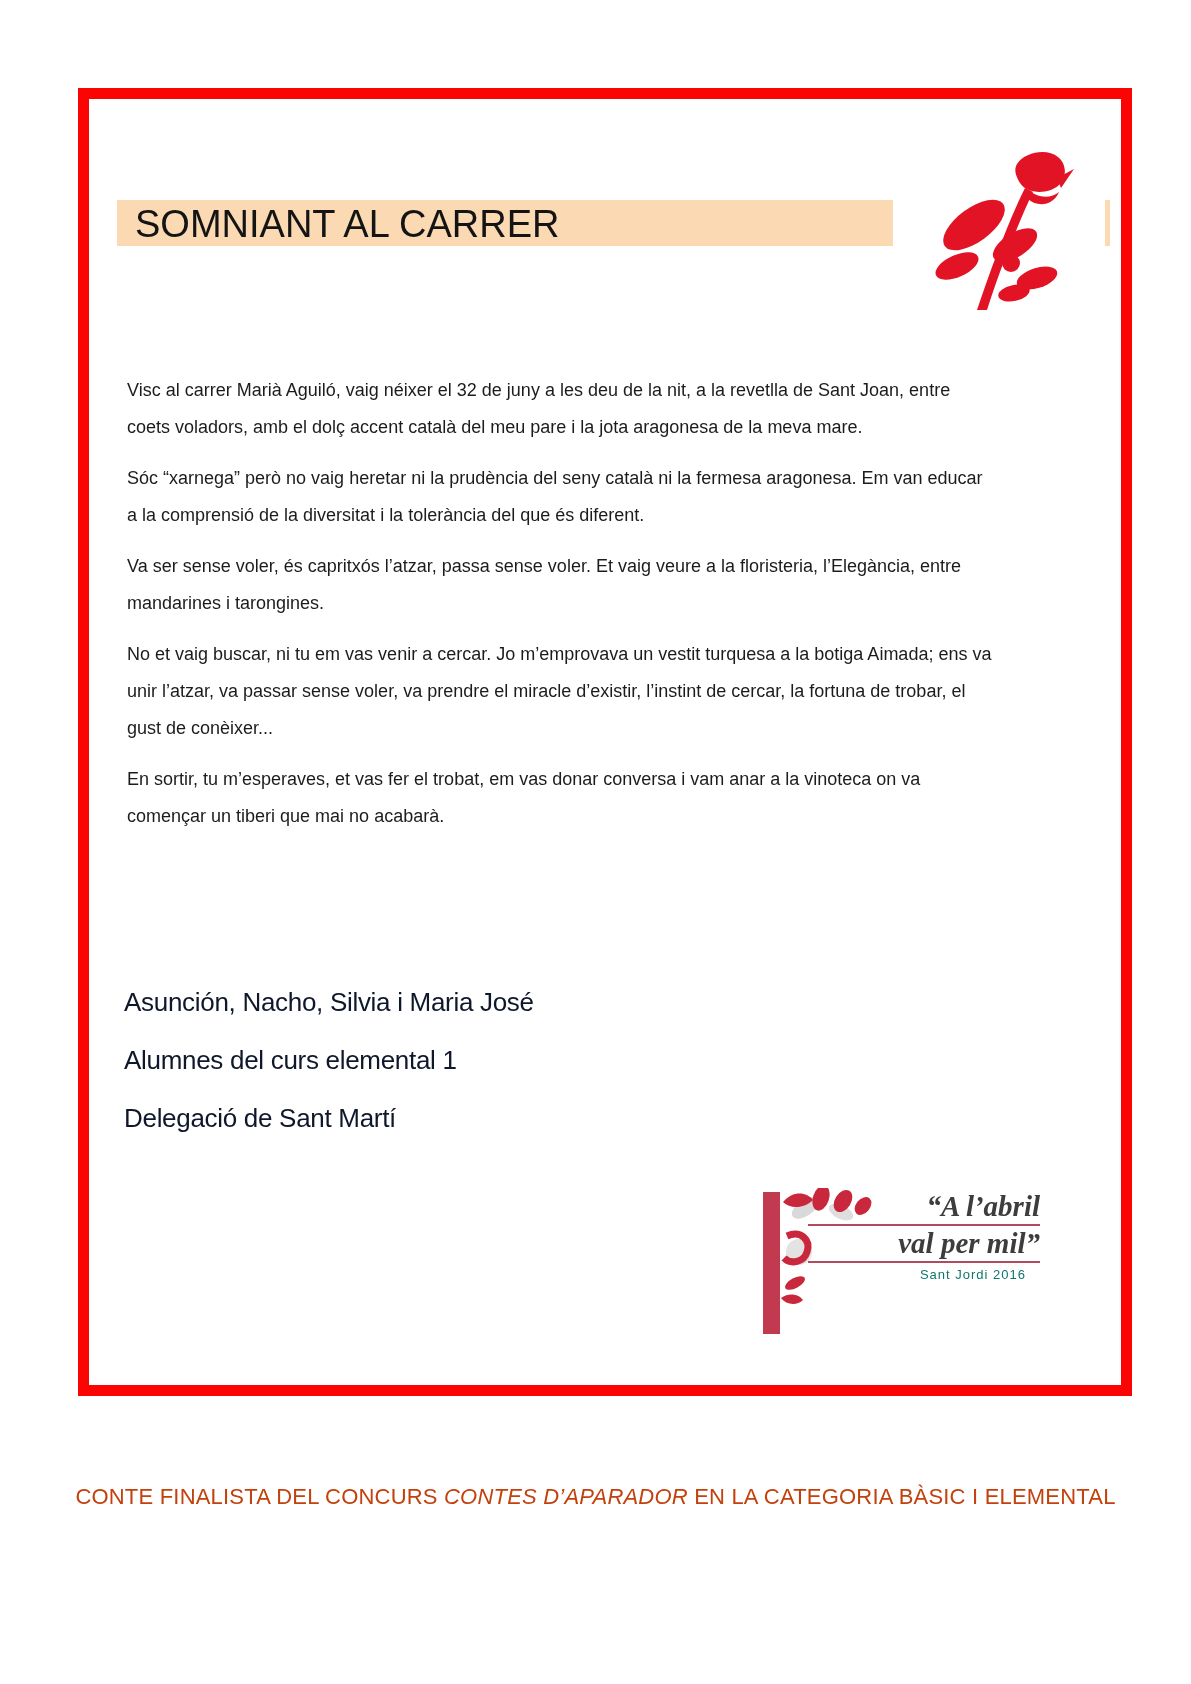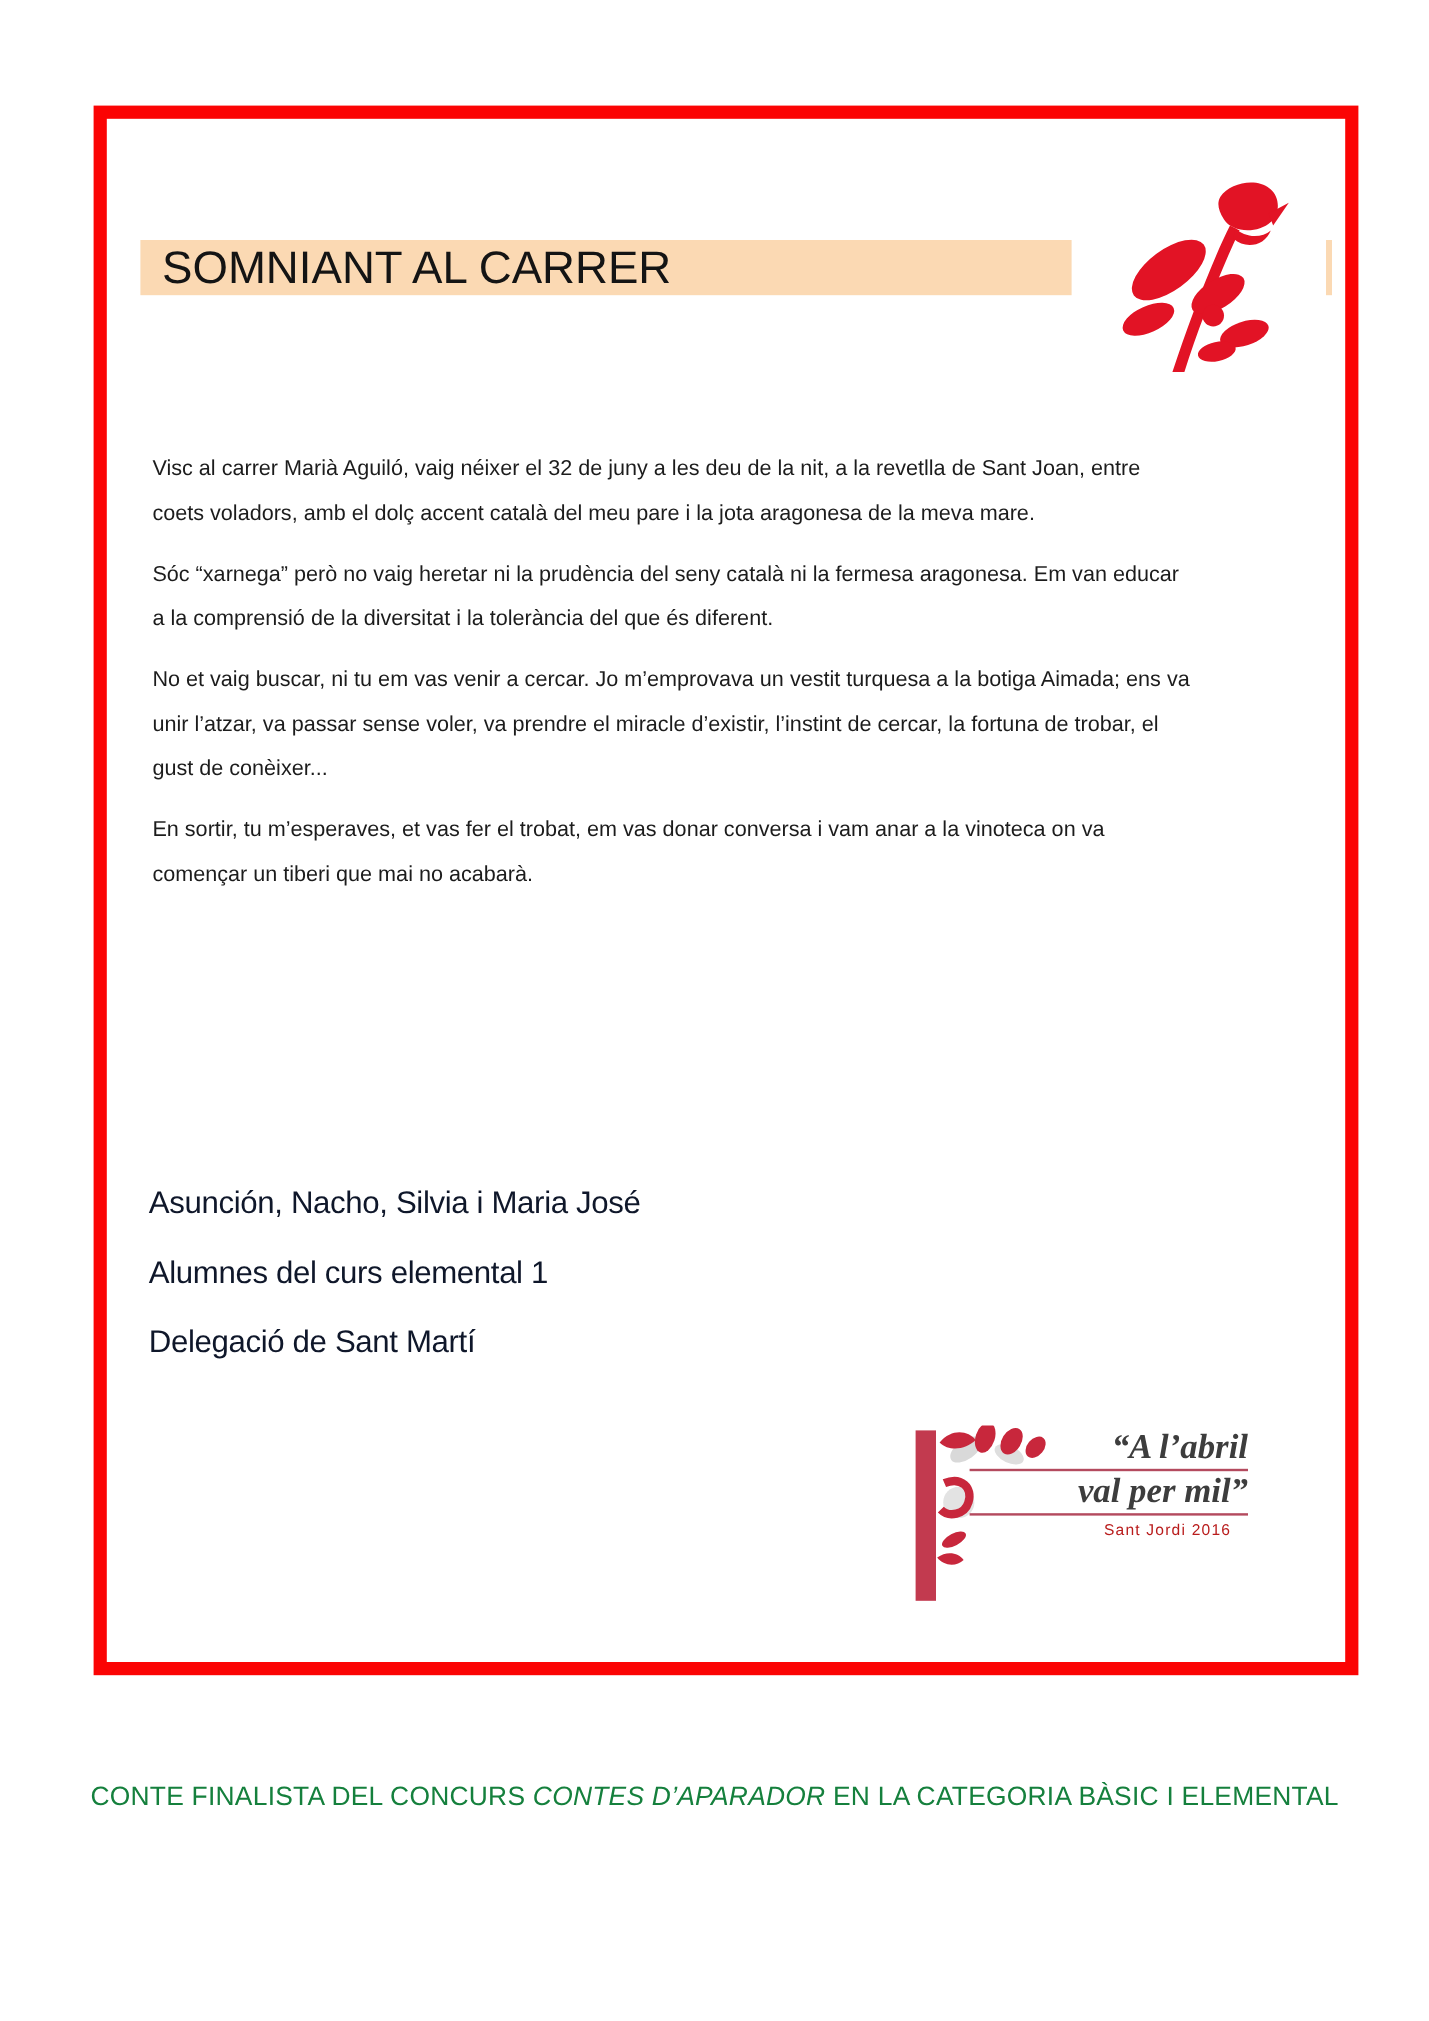--- a/index.html
+++ b/index.html
@@ -43,26 +43,26 @@
     position:absolute;right:0;top:2px;width:232px;text-align:right;
     font-family:"Liberation Serif",serif;font-style:italic;font-weight:600;
     font-size:29px;color:#3d3d3d;
   }
   .logo-line{
     line-height:33px;border-bottom:2px solid #b44a5e;
     padding-bottom:1px;margin-bottom:1px;white-space:nowrap;
   }
   .logo-caption{
     margin-top:4px;font-family:"Liberation Sans",sans-serif;font-style:normal;
-    font-weight:normal;font-size:13px;color:#b91c1c;letter-spacing:1px;
+    font-weight:normal;font-size:13px;color:#0f766e;letter-spacing:1px;
     text-align:right;padding-right:14px;
   }
   .footer{
     position:absolute;left:0;top:1484px;width:1191px;text-align:center;
-    font-size:22px;color:#15803d;letter-spacing:0.2px;white-space:nowrap;
+    font-size:22px;color:#c2410c;letter-spacing:0.2px;white-space:nowrap;
   }
   .footer .it{font-style:italic;}
 </style>
 </head>
 <body>
 
 <div class="frame"></div>
 
 <div class="title-bar">
   <div class="title-text">SOMNIANT AL CARRER</div>
@@ -79,20 +79,21 @@
     <ellipse cx="46" cy="116" rx="23" ry="11" transform="rotate(-24 46 116)"></ellipse>
     <circle cx="100" cy="113" r="9"></circle>
     <ellipse cx="126" cy="128" rx="21" ry="10" transform="rotate(-18 126 128)"></ellipse>
     <ellipse cx="103" cy="143" rx="16" ry="8" transform="rotate(-12 103 143)"></ellipse>
   </svg>
 </div>
 
 <div class="body-text">
   <p>Visc al carrer Marià Aguiló, vaig néixer el 32 de juny a les deu de la nit, a la revetlla de Sant Joan, entre coets voladors, amb el dolç accent català del meu pare i la jota aragonesa de la meva mare.</p>
   <p>Sóc “xarnega” però no vaig heretar ni la prudència del seny català ni la fermesa aragonesa. Em van educar a la comprensió de la diversitat i la tolerància del que és diferent.</p>
+  <p>Va ser sense voler, és capritxós l’atzar, passa sense voler. Et vaig veure a la floristeria, l’Elegància, entre mandarines i tarongines.</p>
   <p>No et vaig buscar, ni tu em vas venir a cercar.  Jo m’emprovava un vestit turquesa a la botiga Aimada;  ens va unir l’atzar, va passar sense voler, va prendre el miracle d’existir, l’instint de cercar, la fortuna de trobar, el gust de conèixer...</p>
   <p>En sortir, tu m’esperaves, et vas fer el trobat, em vas donar conversa i vam anar a la vinoteca on va començar un tiberi que mai no acabarà.</p>
 </div>
 
 <div class="authors">
   <div class="author-line">Asunción, Nacho, Silvia i Maria José</div>
   <div class="author-line">Alumnes del curs elemental 1</div>
   <div class="author-line">Delegació de Sant Martí</div>
 </div>
 

